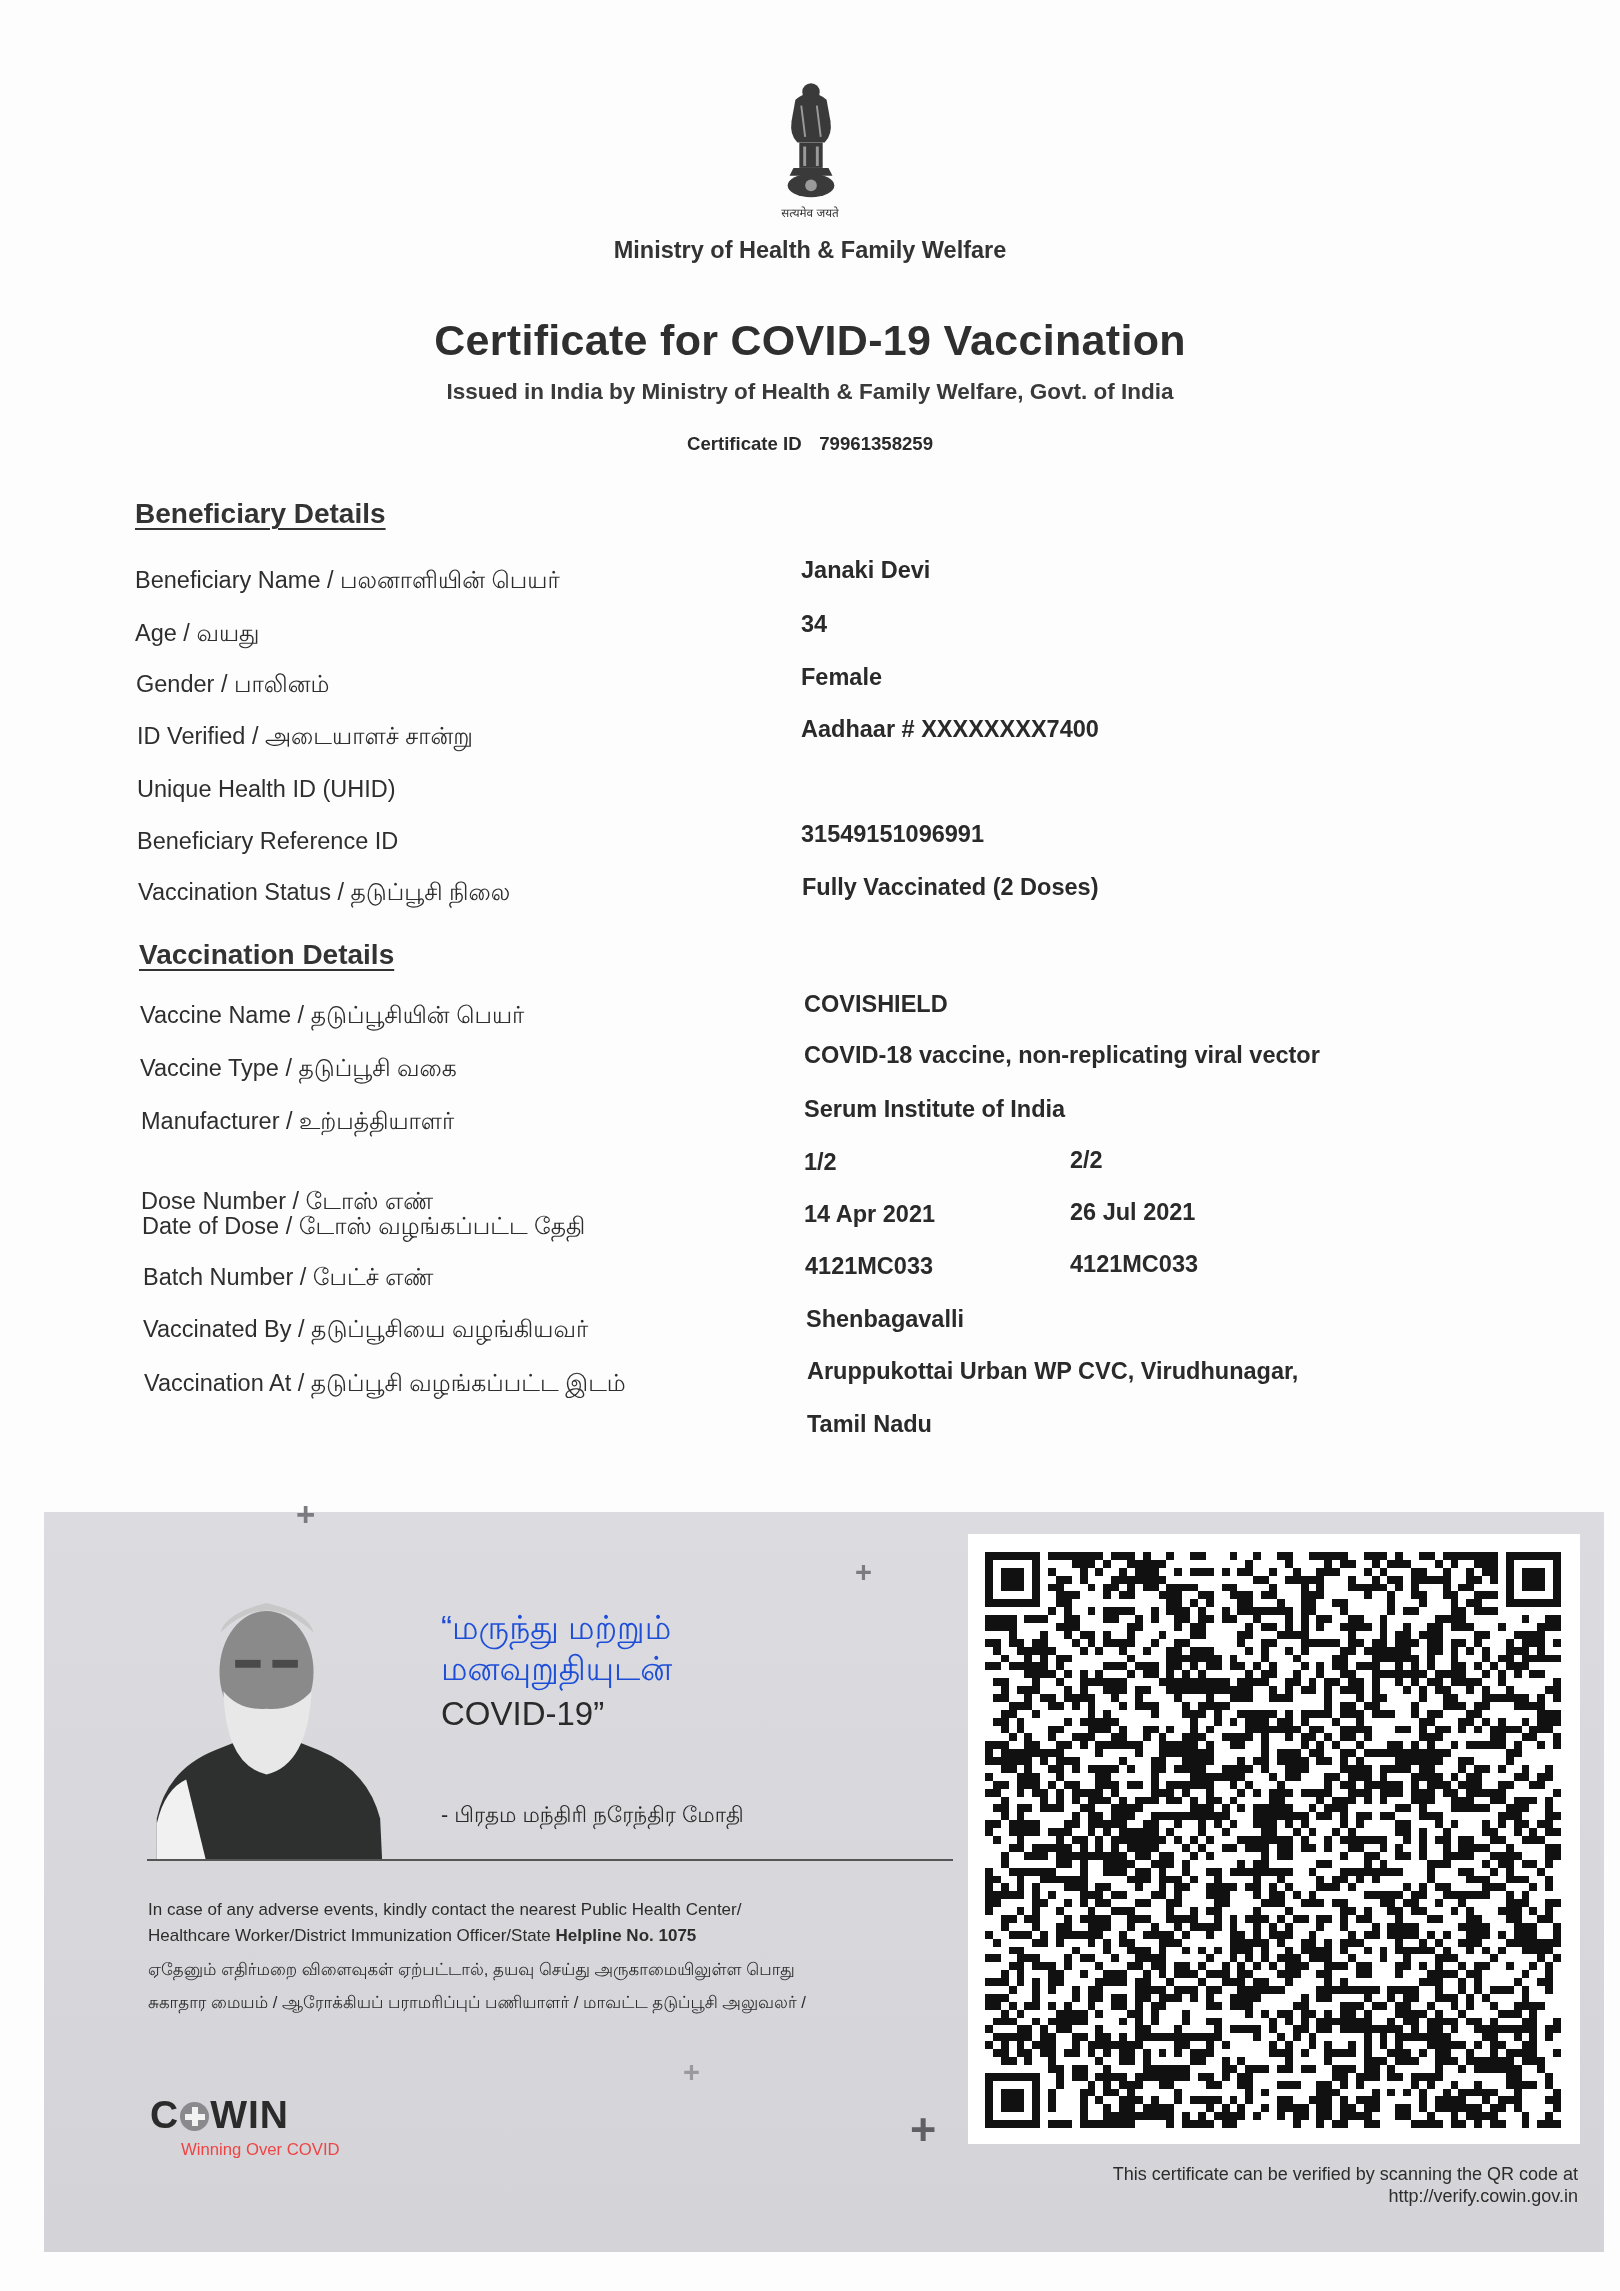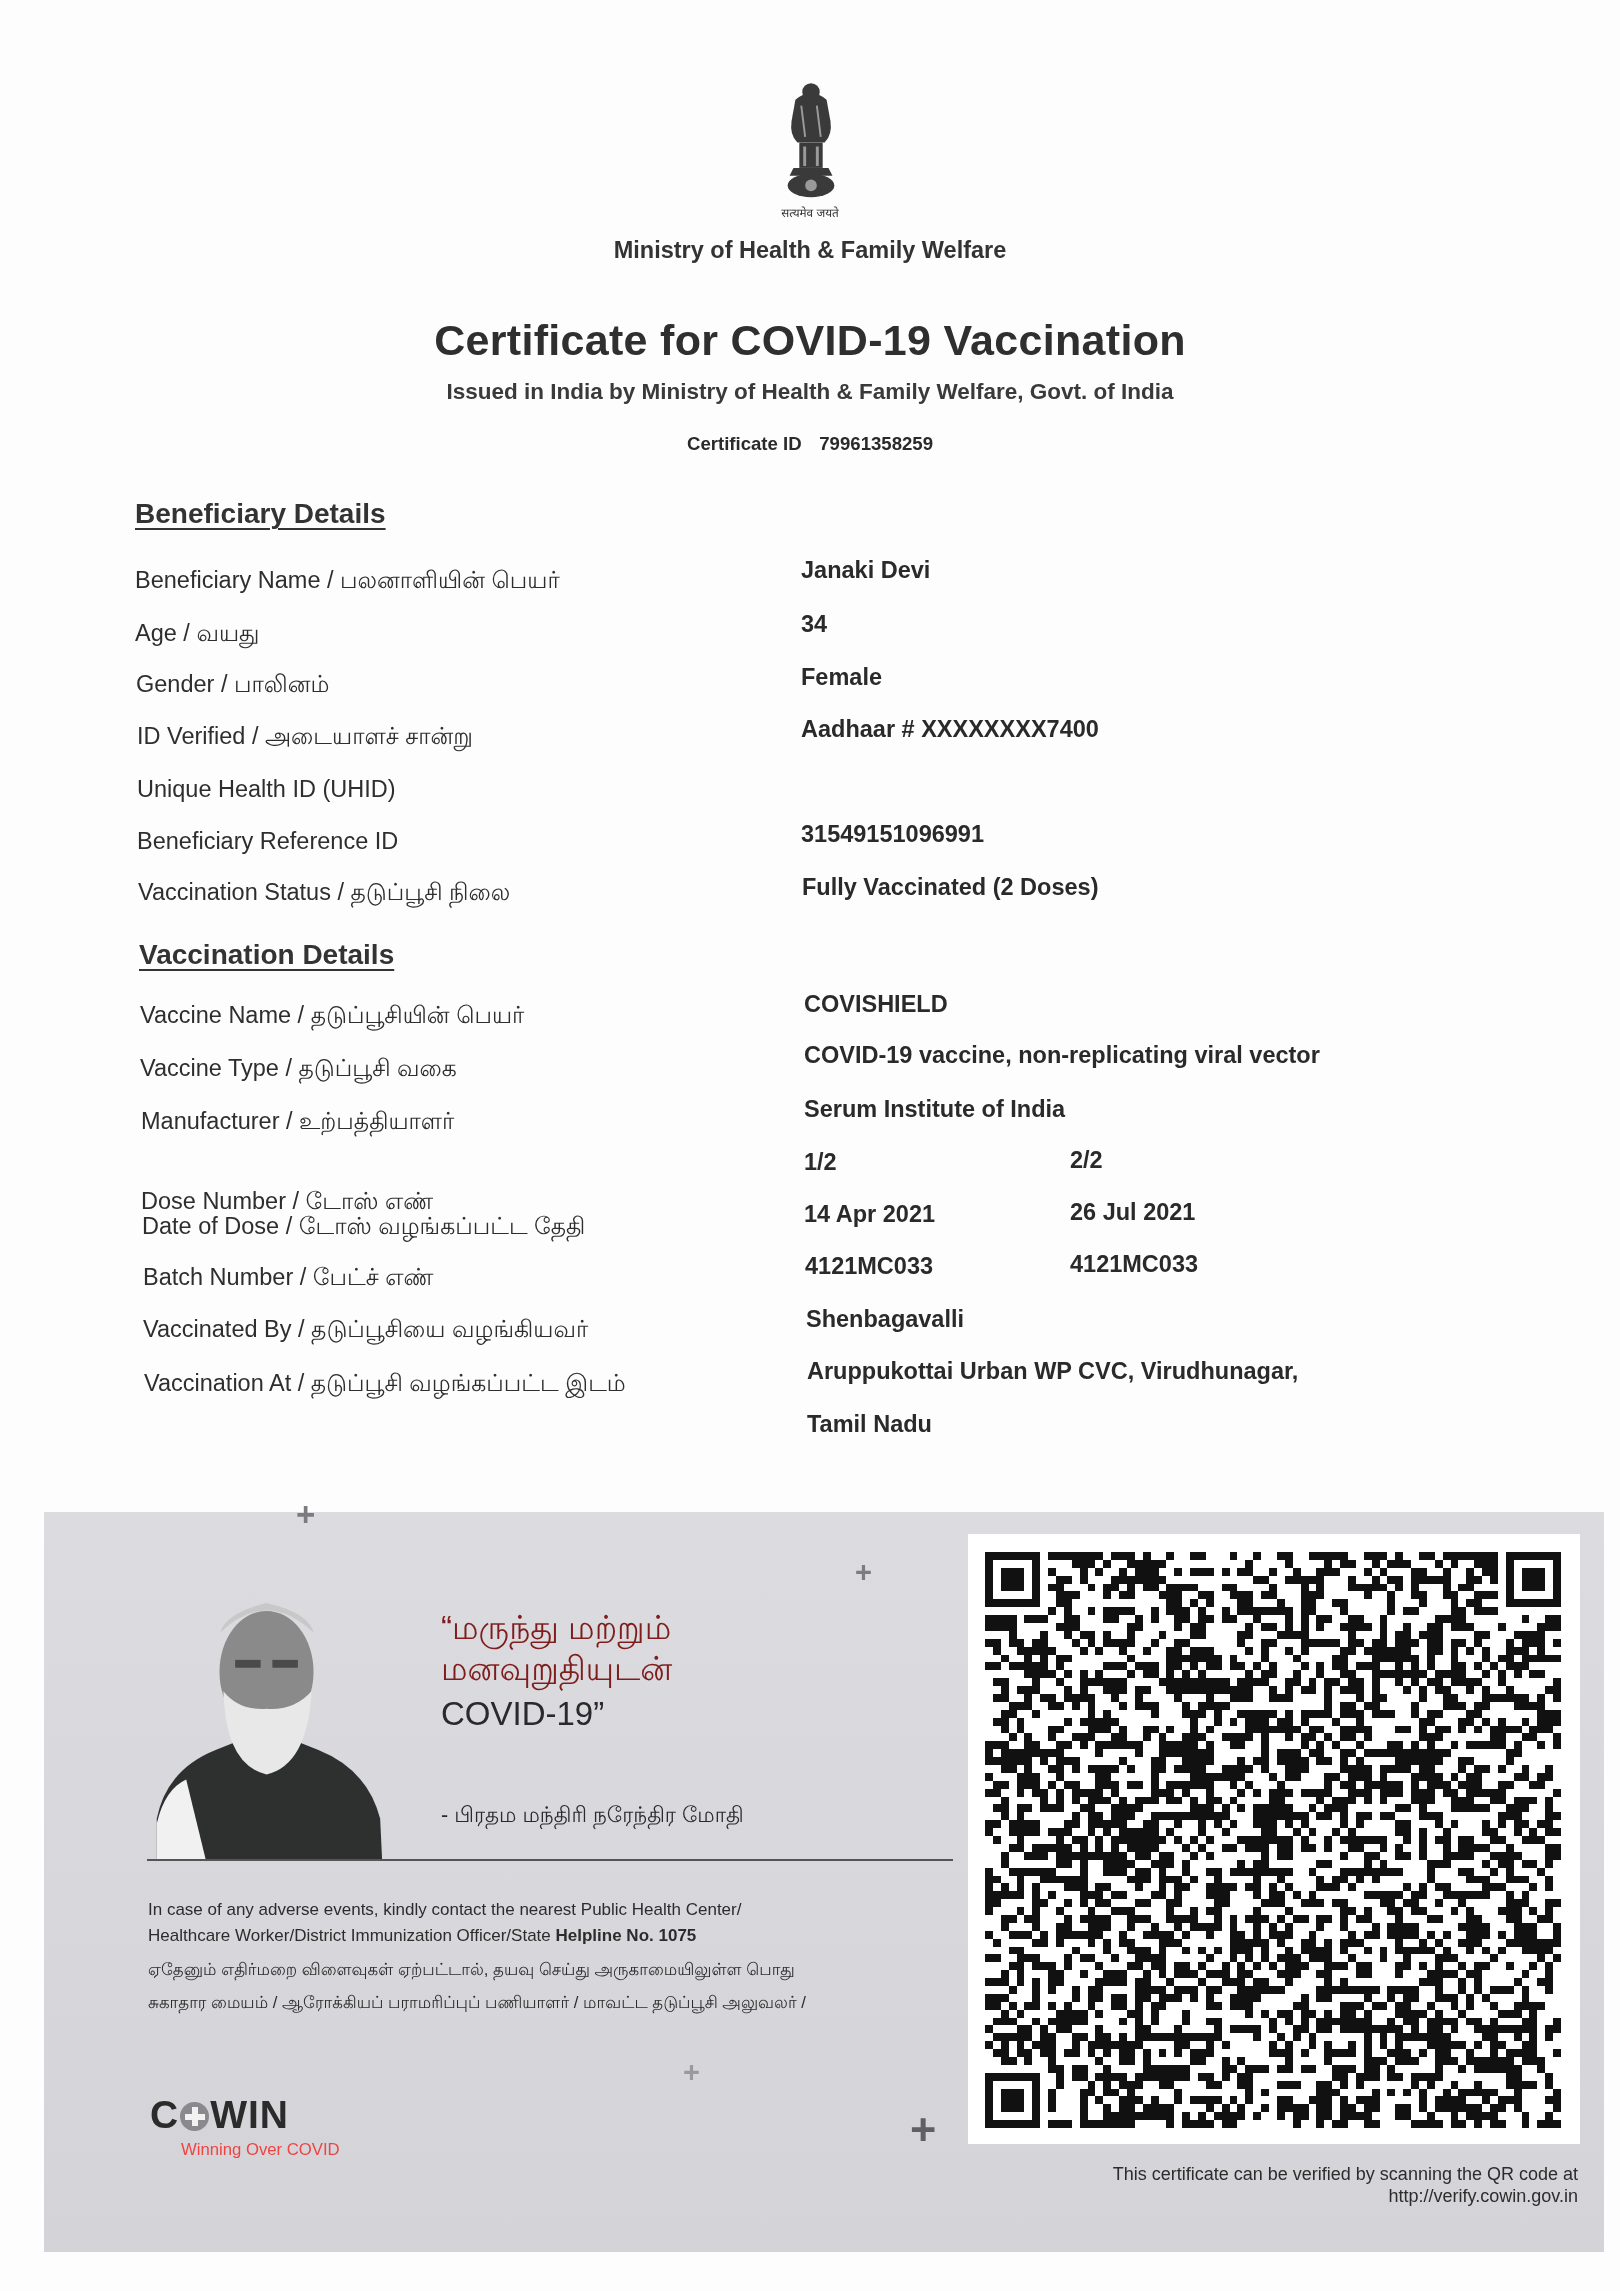--- a/index.html
+++ b/index.html
@@ -31,21 +31,21 @@
   
   .banner {
     left: 44px; top: 1512px; width: 1560px; height: 740px;
     background: #d9d9dd;
     background-image: linear-gradient(180deg, #dcdce0 0%, #d4d4d8 100%);
   }
   .plus { color: #7c7c80; font-weight: bold; line-height: 1; }
   .photo {
     left: 147px; top: 1593px; width: 240px; height: 267px;
   }
-  .quote-ta { left: 441px; top: 1607px; font-size: 33px; line-height: 41px; color: #7f1d1d; }
+  .quote-ta { left: 441px; top: 1607px; font-size: 33px; line-height: 41px; color: #1d4ed8; }
   .quote-en { left: 441px; top: 1688px; font-size: 33px; line-height: 51px; color: #2a2a2a; width: 510px; }
   .quote-by { left: 441px; top: 1802px; font-size: 21.6px; color: #2a2a2a; }
   .divider { left: 147px; top: 1859px; width: 806px; height: 2px; background: #555; }
   .adverse-en { left: 148px; top: 1897px; font-size: 17px; line-height: 25.5px; color: #2c2c2c; width: 804px; }
   .adverse-ta { left: 148px; top: 1953px; font-size: 16.7px; line-height: 33px; color: #2c2c2c; width: 804px; }
   .cowin-logo { left: 150px; top: 2093px; font-size: 39px; font-weight: bold; color: #2b2b2b; letter-spacing: 1px; }
   .cowin-logo .o {
     display: inline-block; width: 29px; height: 29px; border-radius: 50%;
     background: #8a8a8e; position: relative; vertical-align: -2.9px; margin: 0 1px;
   }
@@ -110,21 +110,21 @@
 
 <div class="abs label" style="left:138px; top:879px;">Vaccination Status / தடுப்பூசி நிலை</div>
 <div class="abs value" style="left:802px; top:874px;">Fully Vaccinated (2 Doses)</div>
 
 <div class="abs section-head" style="left:139px; top:939px;">Vaccination Details</div>
 
 <div class="abs label" style="left:140px; top:1002px;">Vaccine Name / தடுப்பூசியின் பெயர்</div>
 <div class="abs value" style="left:804px; top:991px;">COVISHIELD</div>
 
 <div class="abs label" style="left:140px; top:1055px;">Vaccine Type / தடுப்பூசி வகை</div>
-<div class="abs value" style="left:804px; top:1042px;">COVID-19 vaccine, non-replicating viral vector</div>
+<div class="abs value" style="left:804px; top:1042px;">COVID-18 vaccine, non-replicating viral vector</div>
 
 <div class="abs label" style="left:141px; top:1108px;">Manufacturer / உற்பத்தியாளர்</div>
 <div class="abs value" style="left:804px; top:1096px;">Serum Institute of India</div>
 
 <div class="abs label" style="left:141px; top:1160px;margin-top:28px;">Dose Number / டோஸ் எண்</div>
 <div class="abs value" style="left:804px; top:1149px;">1/2</div>
 <div class="abs value" style="left:1070px; top:1147px;">2/2</div>
 
 <div class="abs label" style="left:142px; top:1213px;">Date of Dose / டோஸ் வழங்கப்பட்ட தேதி</div>
 <div class="abs value" style="left:804px; top:1201px;">14 Apr 2021</div>

